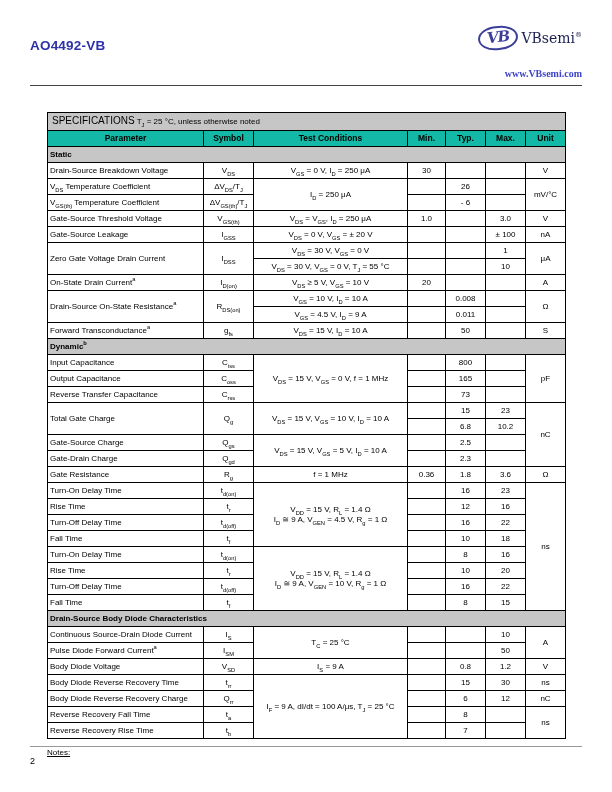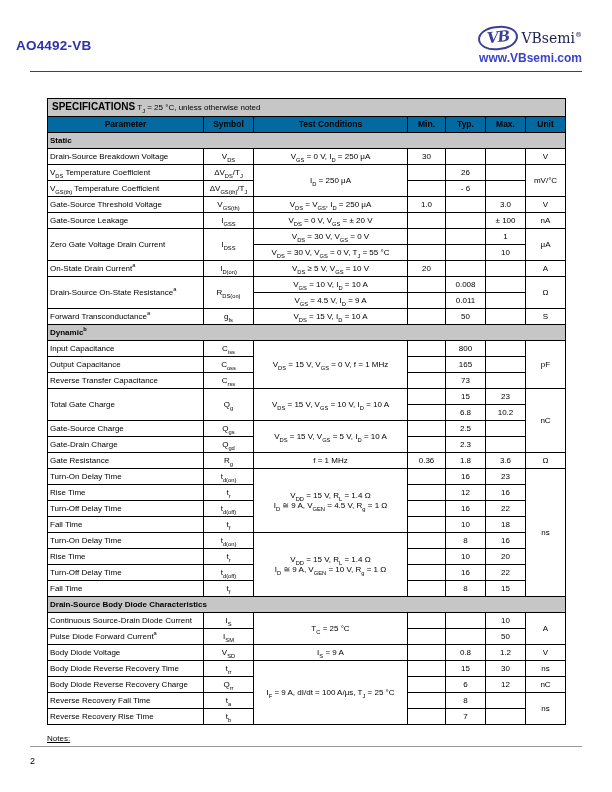--- a/index.html
+++ b/index.html
@@ -1,33 +1,33 @@
 <!DOCTYPE html>
 <html><head>
 <meta charset="utf-8">
 <style>
   html,body{margin:0;padding:0;background:#ffffff;}
   .page{width:612px;height:792px;position:relative;margin:0 auto;background:#fff;
         font-family:"Liberation Sans",sans-serif;color:#000;overflow:hidden;}
-  .header{display:flex;justify-content:space-between;align-items:flex-start;padding:26px 30px 0 16px;}
+  .header{display:flex;justify-content:space-between;align-items:flex-start;padding:26px 30px 0 30px;}
   .part-number{font-size:13.5px;font-weight:bold;color:#2d32aa;padding-top:12px;letter-spacing:0.2px;}
   .brand{text-align:right;}
   .logo{display:flex;align-items:center;justify-content:flex-end;gap:3px;}
   .logo-oval{display:inline-block;border:2px solid #3b3f99;border-radius:50%/55%;padding:0 7px 2px 7px;transform:rotate(-6deg);}
   .logo-vb{font-family:"DejaVu Serif",serif;font-style:italic;font-weight:bold;font-size:15px;color:#3b3f99;letter-spacing:-1px;}
   .logo-name{font-family:"DejaVu Serif",serif;font-size:14px;color:#1d2150;}
   .logo-reg{font-size:7px;vertical-align:super;color:#1d2150;}
-  .website{font-size:12px;font-weight:bold;color:#3c43c8;margin-top:1px;}
+  .website{font-size:10px;font-weight:bold;color:#3c43c8;margin-top:18px;font-family:Liberation Serif, serif;}
   .header-rule{border-top:1.5px solid #444;margin:6px 30px 0 30px;}
   .table-wrap{margin:26px 0 0 47px;}
   table.spec{border-collapse:collapse;width:518px;font-size:8px;border:1.5px solid #000;table-layout:fixed;line-height:1.25;}
   table.spec td,table.spec th{border:1px solid #000;padding:1px 2px;height:13px;vertical-align:middle;overflow:hidden;}
   tr.title-row td{background:#c6c6c6;text-align:left;height:15px;padding-left:4px;}
-  .spec-bold{font-weight:bold;font-size:10px;}
-  tr.head-row th{background:#0369a1;font-weight:bold;font-size:8.5px;text-align:center;}
+  .spec-bold{font-weight:normal;font-size:10px;}
+  tr.head-row th{background:#14b8a6;font-weight:bold;font-size:8.5px;text-align:center;}
   tr.section-row td{background:#c6c6c6;font-weight:bold;text-align:left;}
   td.al{text-align:left;padding-left:4px;}
   td.ac{text-align:center;}
   sub,sup{font-size:0.72em;line-height:0;}
   .notes{margin:8px 0 0 47px;font-size:8px;line-height:1.6;text-decoration:underline;}
   .footer{position:absolute;left:30px;right:30px;bottom:26px;}
   .footer-rule{border-top:1px solid #999;margin-bottom:9px;}
   .page-num{font-size:9px;}
 </style>
 </head>

